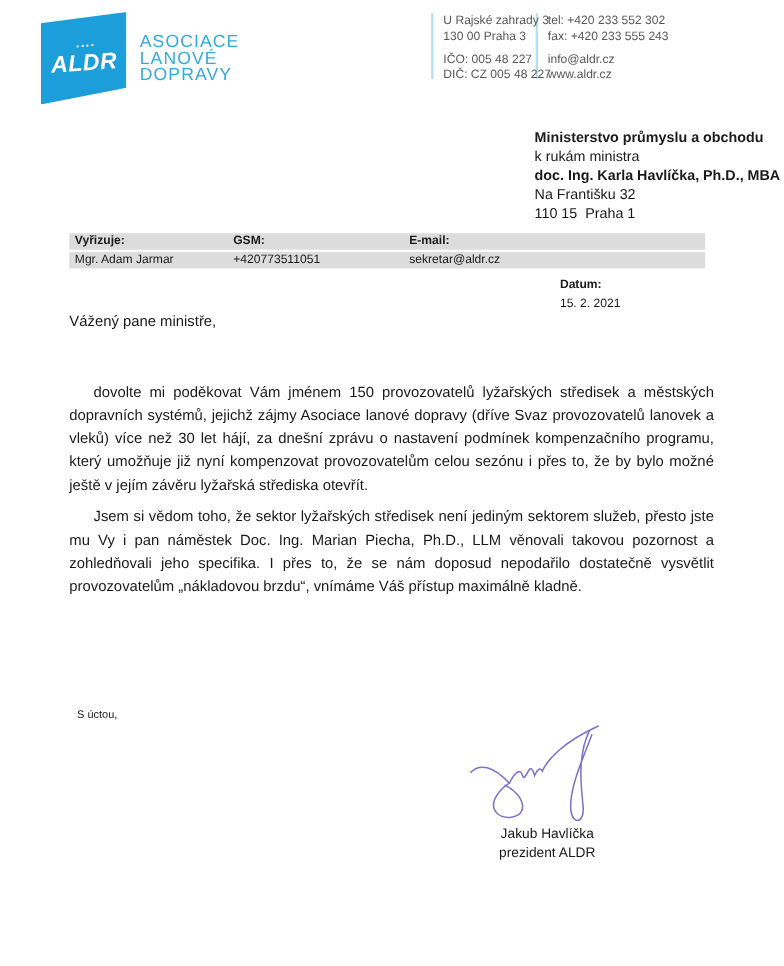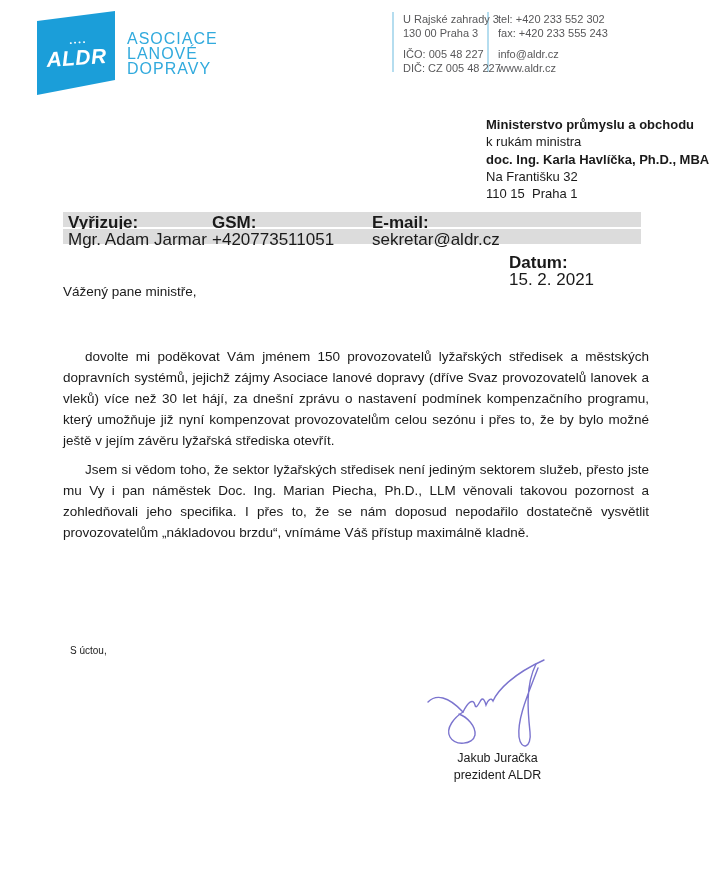--- a/index.html
+++ b/index.html
@@ -27,21 +27,21 @@
   .head-col{position:absolute;top:0;font-size:11px;line-height:13.5px;color:#58585a;}
   .head-col .grp1{position:absolute;top:13px;left:0;white-space:nowrap;}
   .head-col .grp2{position:absolute;top:48px;left:0;white-space:nowrap;}
   .head-col.addr{left:403px;}
   .head-col.cont{left:498px;}
   
   .recipient{position:absolute;left:441px;top:116px;font-size:13px;line-height:17.3px;margin-left:45px;}
   .recipient .bold{font-weight:700;}
   .recipient div{white-space:pre-wrap;}
   
-  .info-bar{position:absolute;left:63px;top:212px;width:578px;font-size:17px;}
+  .info-bar{position:absolute;left:63px;top:212px;width:578px;font-size:11px;}
   .info-row{position:relative;width:578px;height:15px;background:#dcdcdc;}
   .info-row.labels{margin-bottom:2px;font-weight:700;}
   .info-cell{position:absolute;top:1px;white-space:nowrap;}
   .c0{left:5px;} .c1{left:133px;margin-left:16px;} .c2{left:309px;} .c3{left:446px;margin-top:40px;}
   
   .salutation{position:absolute;left:63px;top:284px;font-size:13.5px;font-weight:400;}
   .para{
     position:absolute;left:63px;width:586px;
     font-size:13.5px;line-height:21px;text-align:justify;text-indent:22px;
   }
@@ -129,17 +129,17 @@
 
   <svg class="sig-svg" width="150" height="100" viewBox="0 0 150 100" fill="none">
     <g stroke="#7b74ce" stroke-width="1.4" stroke-linecap="round" fill="none">
       <path d="M10,46 C18,38 30,40 45,56 C37,61 27,72 32,81 C37,90 55,89 57,79 C58,70 49,61 41,58"></path>
       <path d="M45,56 C50,46 55,42 57,49 C58,54 61,47 63,44 C65,41 67,45 68,49 C70,44 73,41 75,45 C80,34 95,18 126,4"></path>
       <path d="M120,12 C111,36 99,62 101,81 C103,95 114,92 112,76 C110,57 107,30 118,8"></path>
     </g>
   </svg>
 
   <div class="sig-block">
-    <div>Jakub Juračka</div>
+    <div>Jakub Havlíčka</div>
     <div>prezident ALDR</div>
   </div>
 
 </div>
 
 </body></html>

